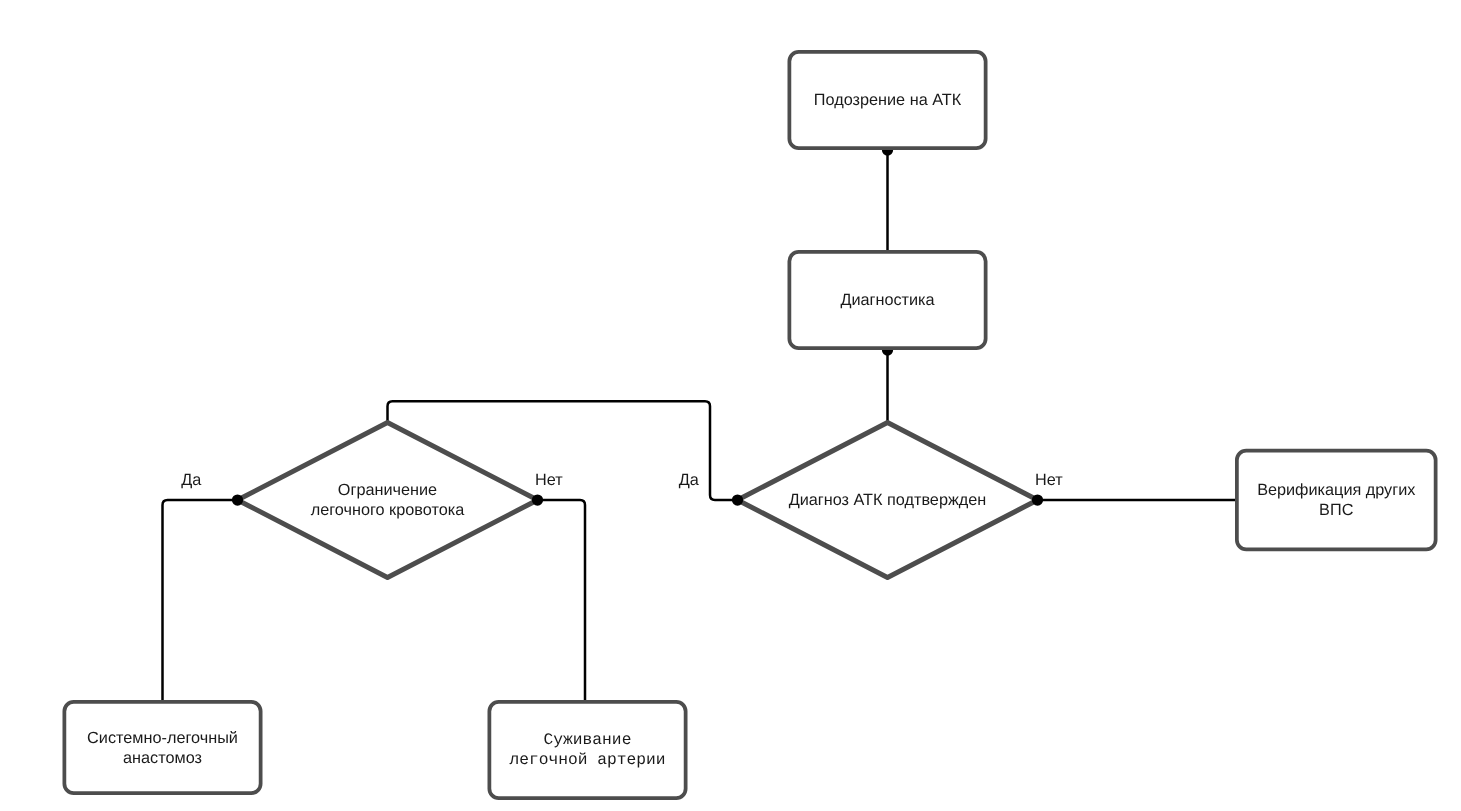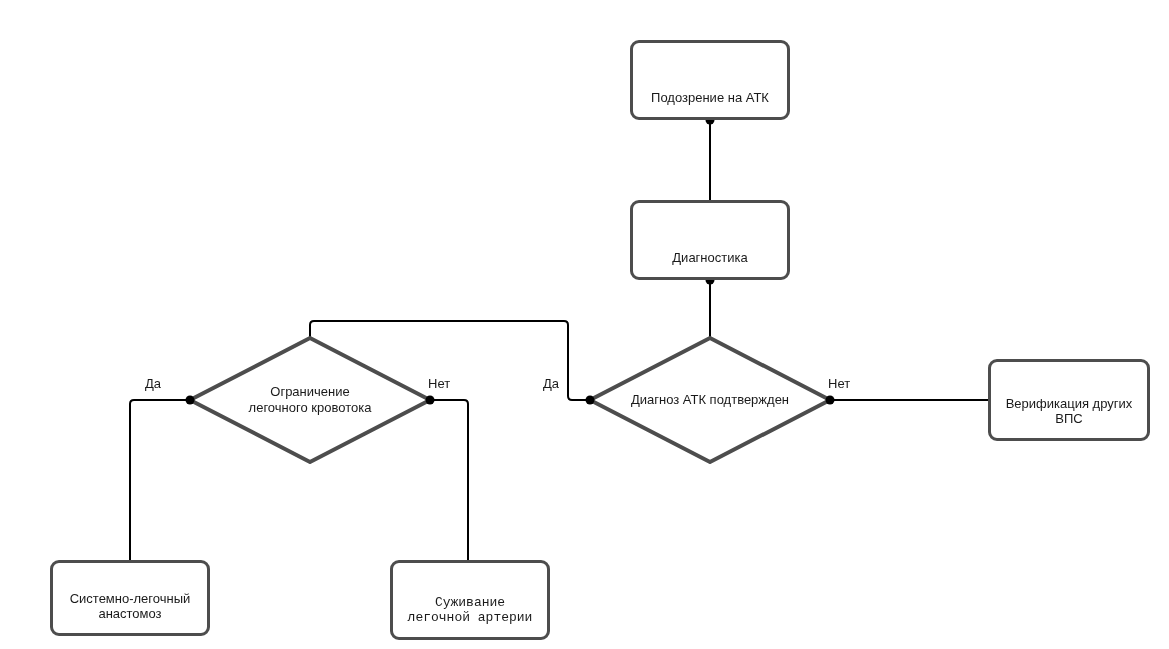--- a/index.html
+++ b/index.html
@@ -21,24 +21,24 @@
   .layer{position:absolute;left:0;top:0;z-index:1;}
   .connector{stroke:var(--connector);stroke-width:2;fill:none;}
   .dot{fill:var(--connector);stroke:none;}
   .diamond{fill:var(--shape-fill);stroke:var(--shape-border);stroke-width:4;stroke-linejoin:round;}
   .node{
     position:absolute;z-index:2;
     box-sizing:border-box;
     background:var(--shape-fill);
     border:3.5px solid var(--shape-border);
     border-radius:9px;
-    display:flex;align-items:flex-end;justify-content:center;
+    display:flex;align-items:center;justify-content:center;
     text-align:center;
     font-size:13px;line-height:1.2;
-    padding:11px 8px;
+    padding:0 8px;
   }
   .diamond-label{
     position:absolute;z-index:3;
     display:flex;align-items:center;justify-content:center;
     text-align:center;
     font-size:13px;line-height:1.2;
   }
   .branch-label{
     position:absolute;z-index:3;
     font-size:13px;line-height:15px;

